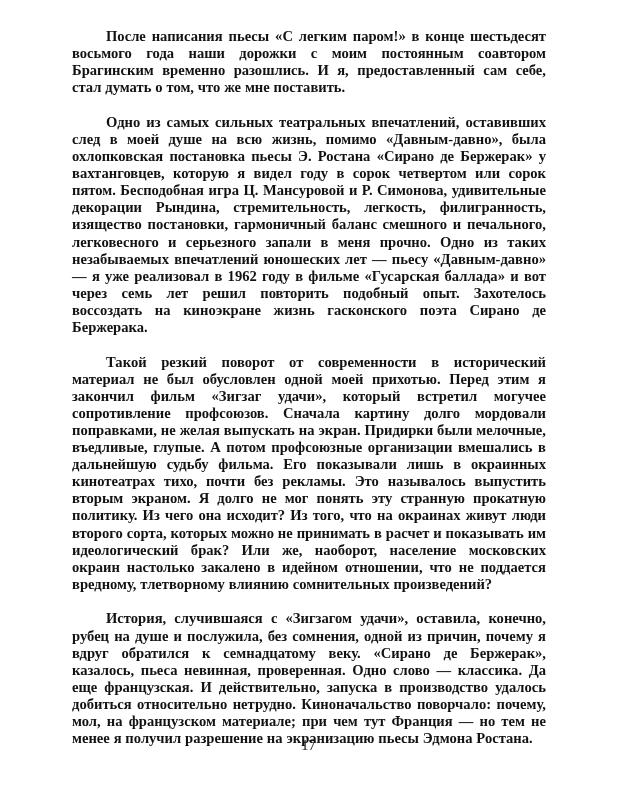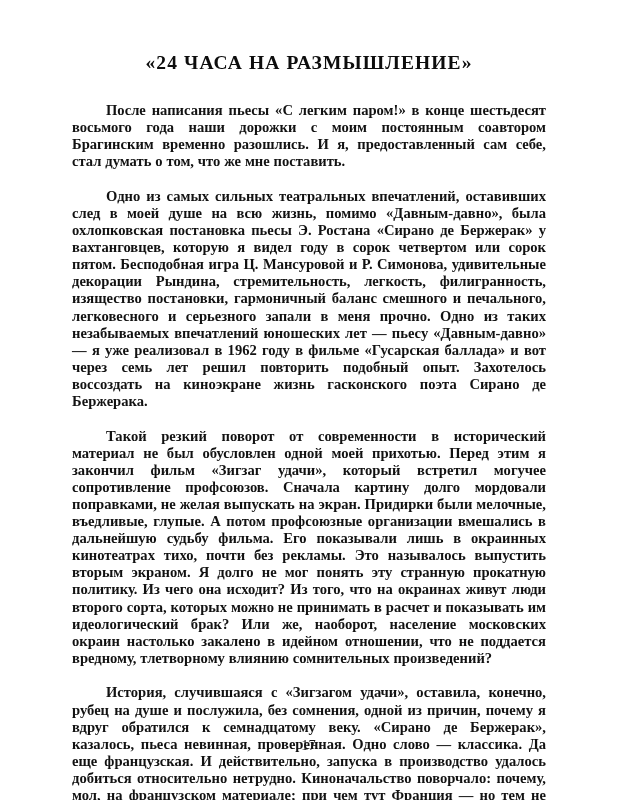--- a/index.html
+++ b/index.html
@@ -71,21 +71,20 @@
     margin-top: 10px;
   }
 </style>
 </head>
 <body>
 
 <div class="page">
 
   <div class="content">
 
-    <h1 class="chapter-title">«24 ЧАСА НА РАЗМЫШЛЕНИЕ»</h1>
 
     <div class="body-text">
       <p class="para">После написания пьесы «С легким паром!» в конце шестьдесят восьмого года наши дорожки с моим постоянным соавтором Брагинским временно разошлись. И я, предоставленный сам себе, стал думать о том, что же мне поставить.</p>
       <p class="para">Одно из самых сильных театральных впечатлений, оставивших след в моей душе на всю жизнь, помимо «Давным-давно», была охлопковская постановка пьесы Э. Ростана «Сирано де Бержерак» у вахтанговцев, которую я видел году в сорок четвертом или сорок пятом. Бесподобная игра Ц. Мансуровой и Р. Симонова, удивительные декорации Рындина, стремительность, легкость, филигранность, изящество постановки, гармоничный баланс смешного и печального, легковесного и серьезного запали в меня прочно. Одно из таких незабываемых впечатлений юношеских лет — пьесу «Давным-давно» — я уже реализовал в 1962 году в фильме «Гусарская баллада» и вот через семь лет решил повторить подобный опыт. Захотелось воссоздать на киноэкране жизнь гасконского поэта Сирано де Бержерака.</p>
       <p class="para">Такой резкий поворот от современности в исторический материал не был обусловлен одной моей прихотью. Перед этим я закончил фильм «Зигзаг удачи», который встретил могучее сопротивление профсоюзов. Сначала картину долго мордовали поправками, не желая выпускать на экран. Придирки были мелочные, въедливые, глупые. А потом профсоюзные организации вмешались в дальнейшую судьбу фильма. Его показывали лишь в окраинных кинотеатрах тихо, почти без рекламы. Это называлось выпустить вторым экраном. Я долго не мог понять эту странную прокатную политику. Из чего она исходит? Из того, что на окраинах живут люди второго сорта, которых можно не принимать в расчет и показывать им идеологический брак? Или же, наоборот, население московских окраин настолько закалено в идейном отношении, что не поддается вредному, тлетворному влиянию сомнительных произведений?</p>
       <p class="para">История, случившаяся с «Зигзагом удачи», оставила, конечно, рубец на душе и послужила, без сомнения, одной из причин, почему я вдруг обратился к семнадцатому веку. «Сирано де Бержерак», казалось, пьеса невинная, проверенная. Одно слово — классика. Да еще французская. И действительно, запуска в производство удалось добиться относительно нетрудно. Киноначальство поворчало: почему, мол, на французском материале; при чем тут Франция — но тем не менее я получил разрешение на экранизацию пьесы Эдмона Ростана.</p>
     </div>
 
   </div>
 

